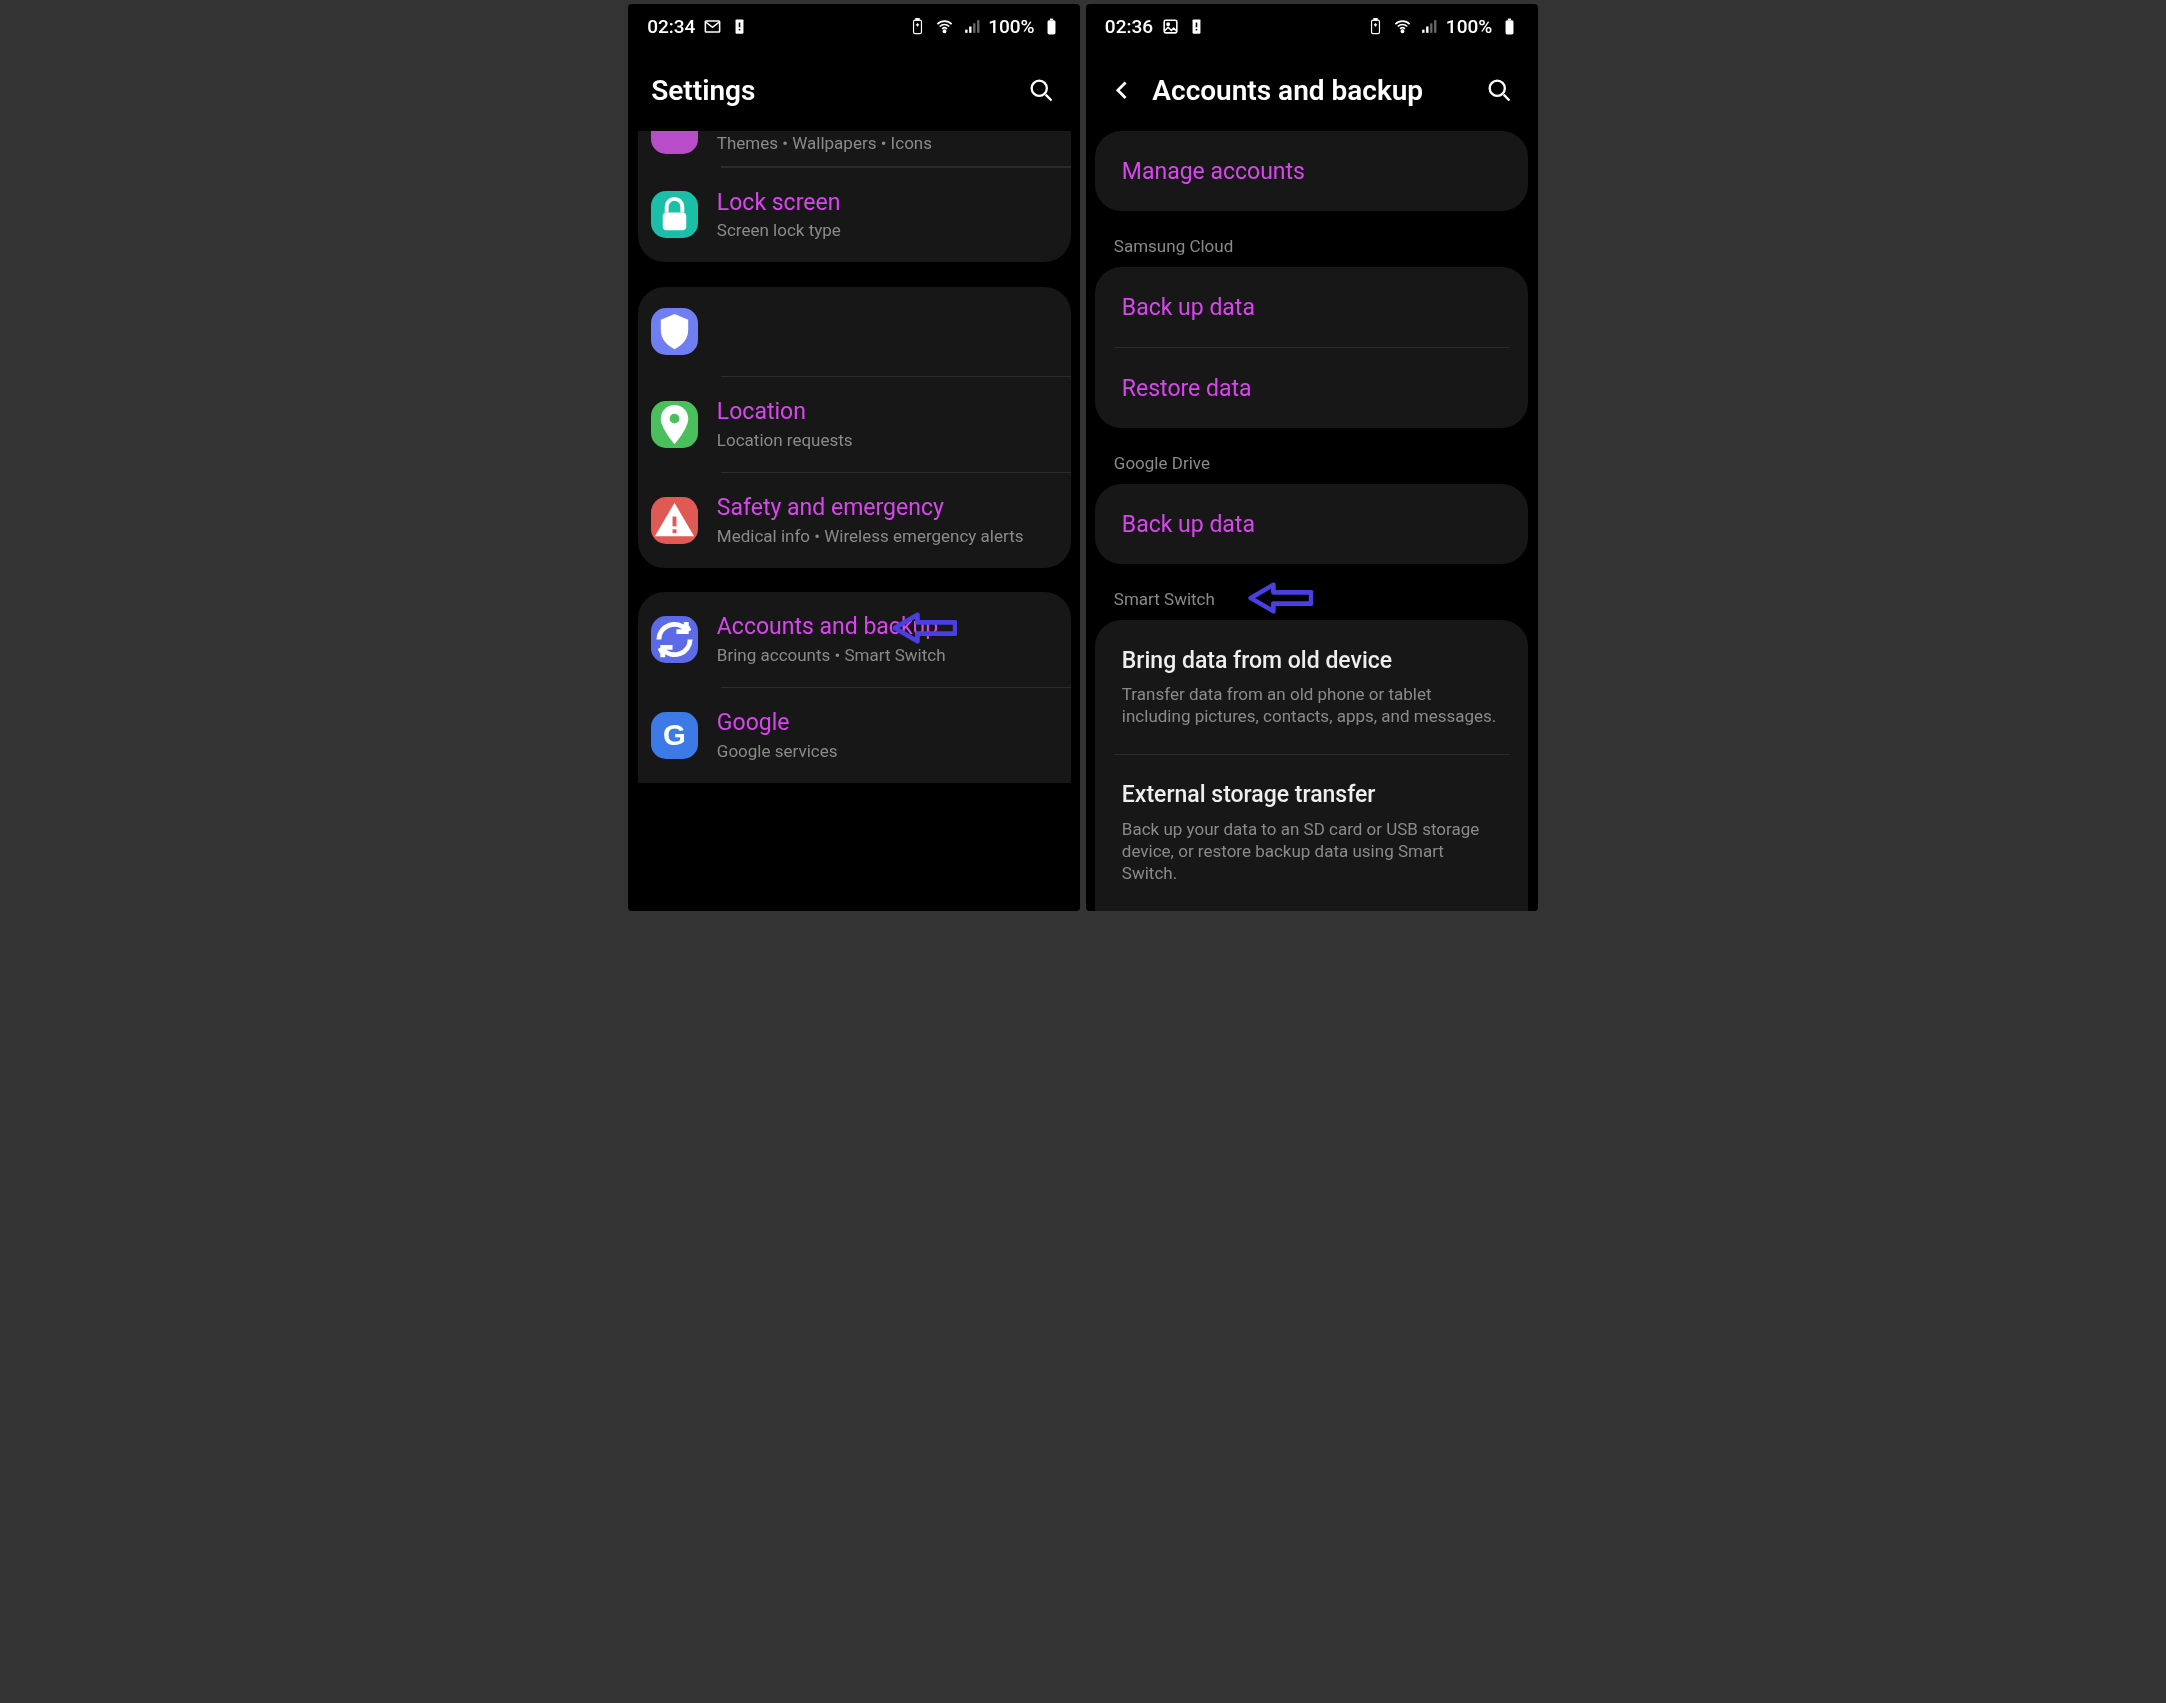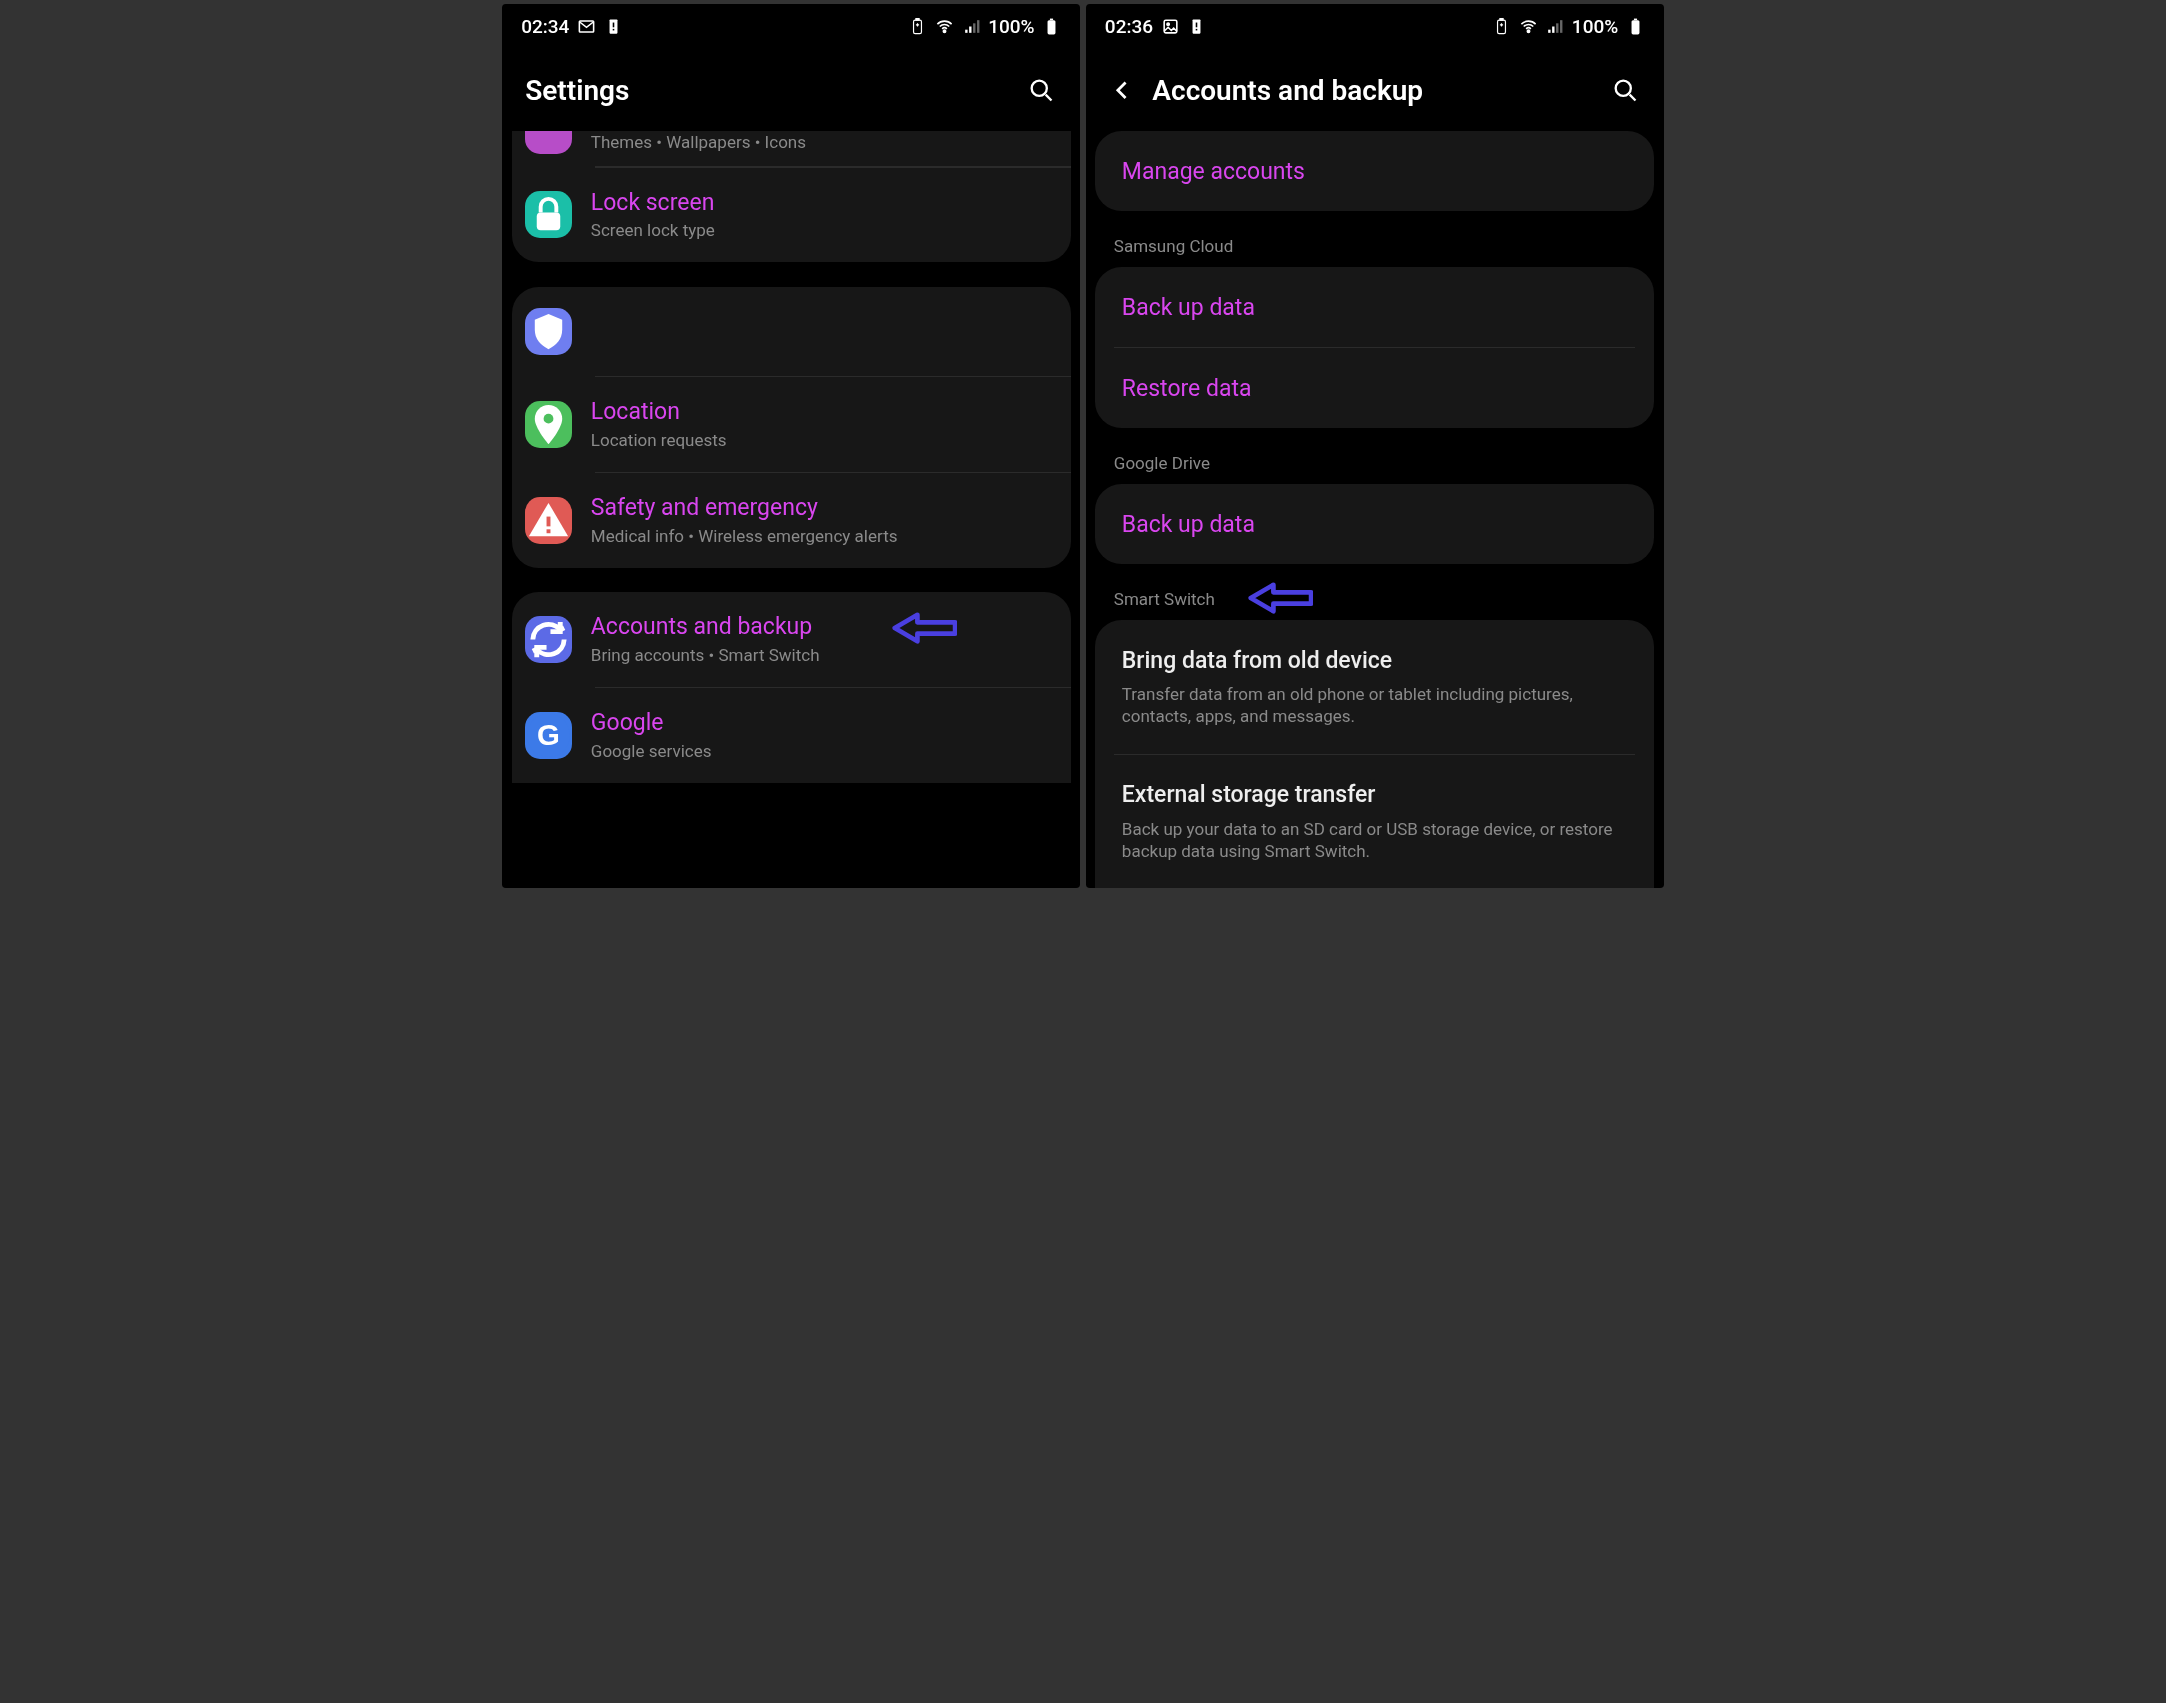--- a/index.html
+++ b/index.html
@@ -6,21 +6,21 @@
   body {
     background: #333;
     font-family: -apple-system, BlinkMacSystemFont, "Segoe UI", Roboto, sans-serif;
     display: flex;
     justify-content: center;
     gap: 5.7px;
     padding: 3.8px;
   }
   .phone {
     background: #000;
-    width: 578px;
+    width: 452px;
     color: #fff;
     overflow: hidden;
     border-radius: 3.8px;
   }
   .status-bar {
     display: flex;
     justify-content: space-between;
     align-items: center;
     padding: 11.4px 19px 7.6px 19px;
     font-size: 19px;
@@ -71,21 +71,21 @@
   .row-text { display:flex; flex-direction:column; gap:3.8px; min-width:0; flex:1; }
   .row-title { font-size: 23px; font-weight: 400; color:#d946ef; }
   .row-sub { font-size: 17px; color:#8a8a8a; line-height:1.3; }
   .row-title-desc { font-size: 23px; font-weight:500; color:#eee; margin-bottom:5.7px;}
   .section-label {
     font-size: 17px;
     color: #8a8a8a;
     padding: 0 0 11.4px 28px;
   }
   .partial-row-top {
-    display:flex; align-items:flex-start; padding: 0 19px 11.4px 13.2px; gap:19px;
+    display:flex; align-items:center; padding: 0 19px 11.4px 13.2px; gap:19px;
   }
   .partial-icon { width:47px; height:23px; border-bottom-left-radius:15px; border-bottom-right-radius:15px; background:#b74dc8; flex-shrink:0;}
   .arrow {
     position:absolute;
     width:66px; height:34px;
   }
   .arrow svg { width:100%; height:100%; }
 </style>
 </head>
 <body>

